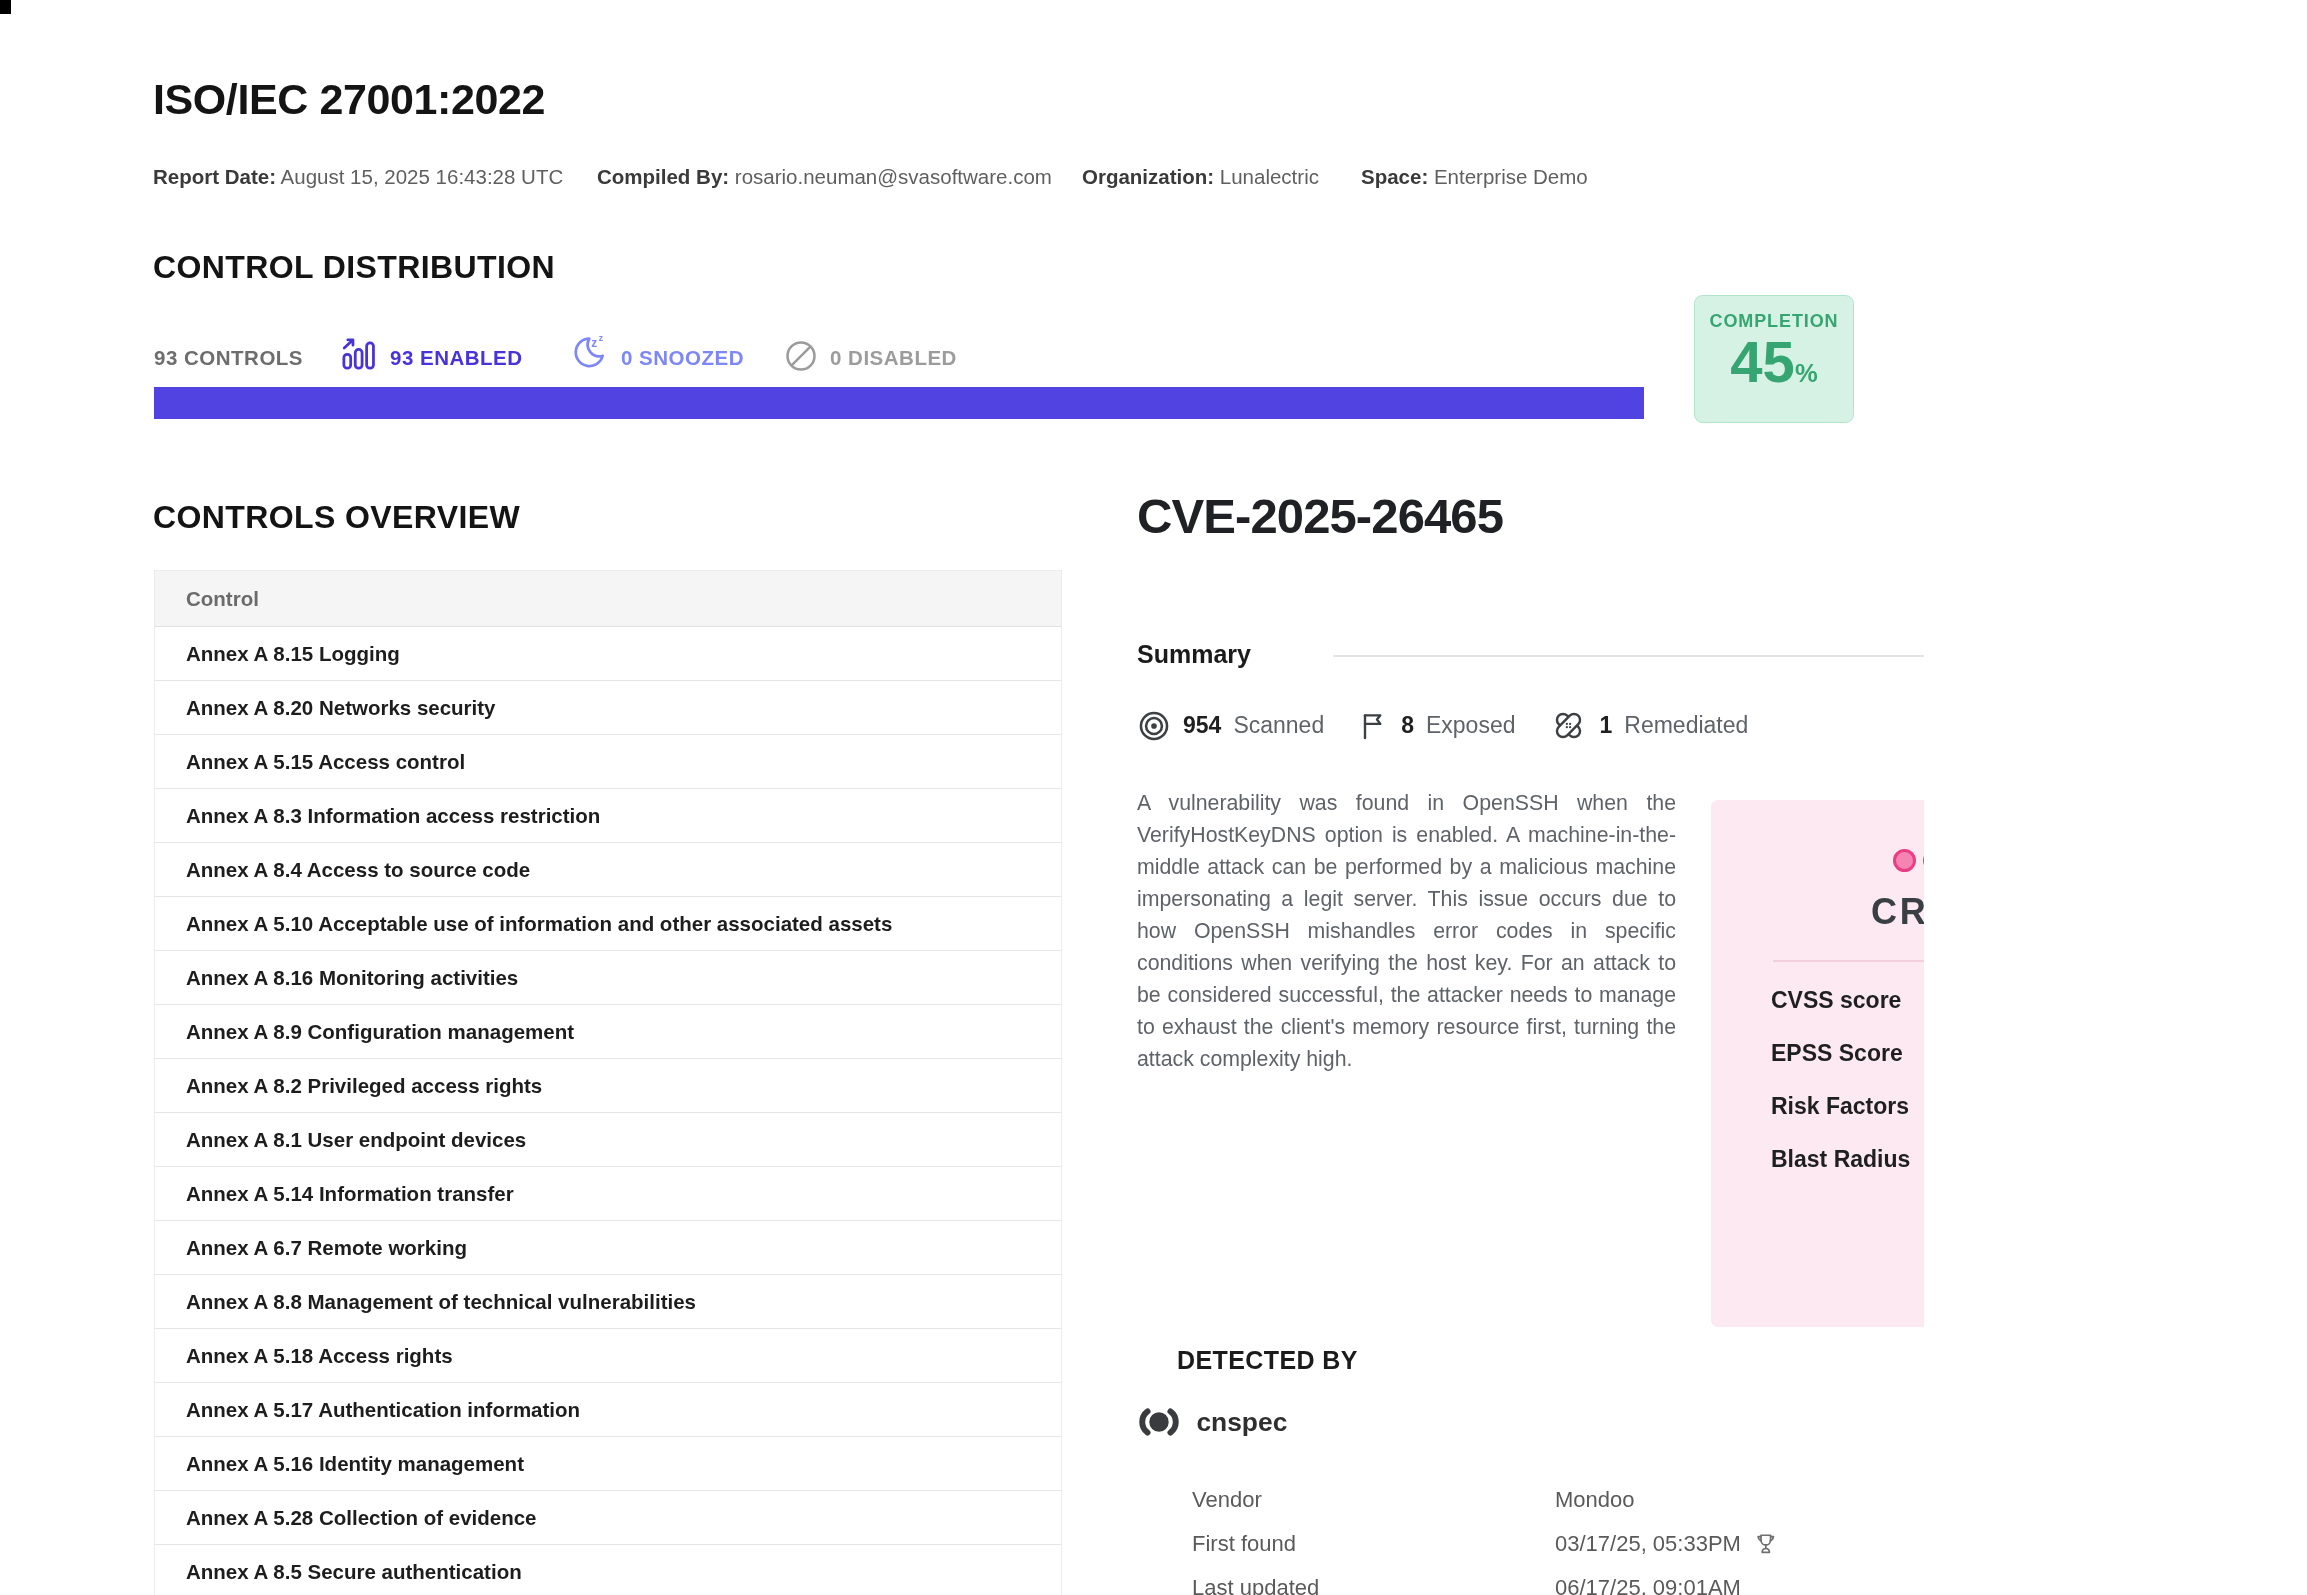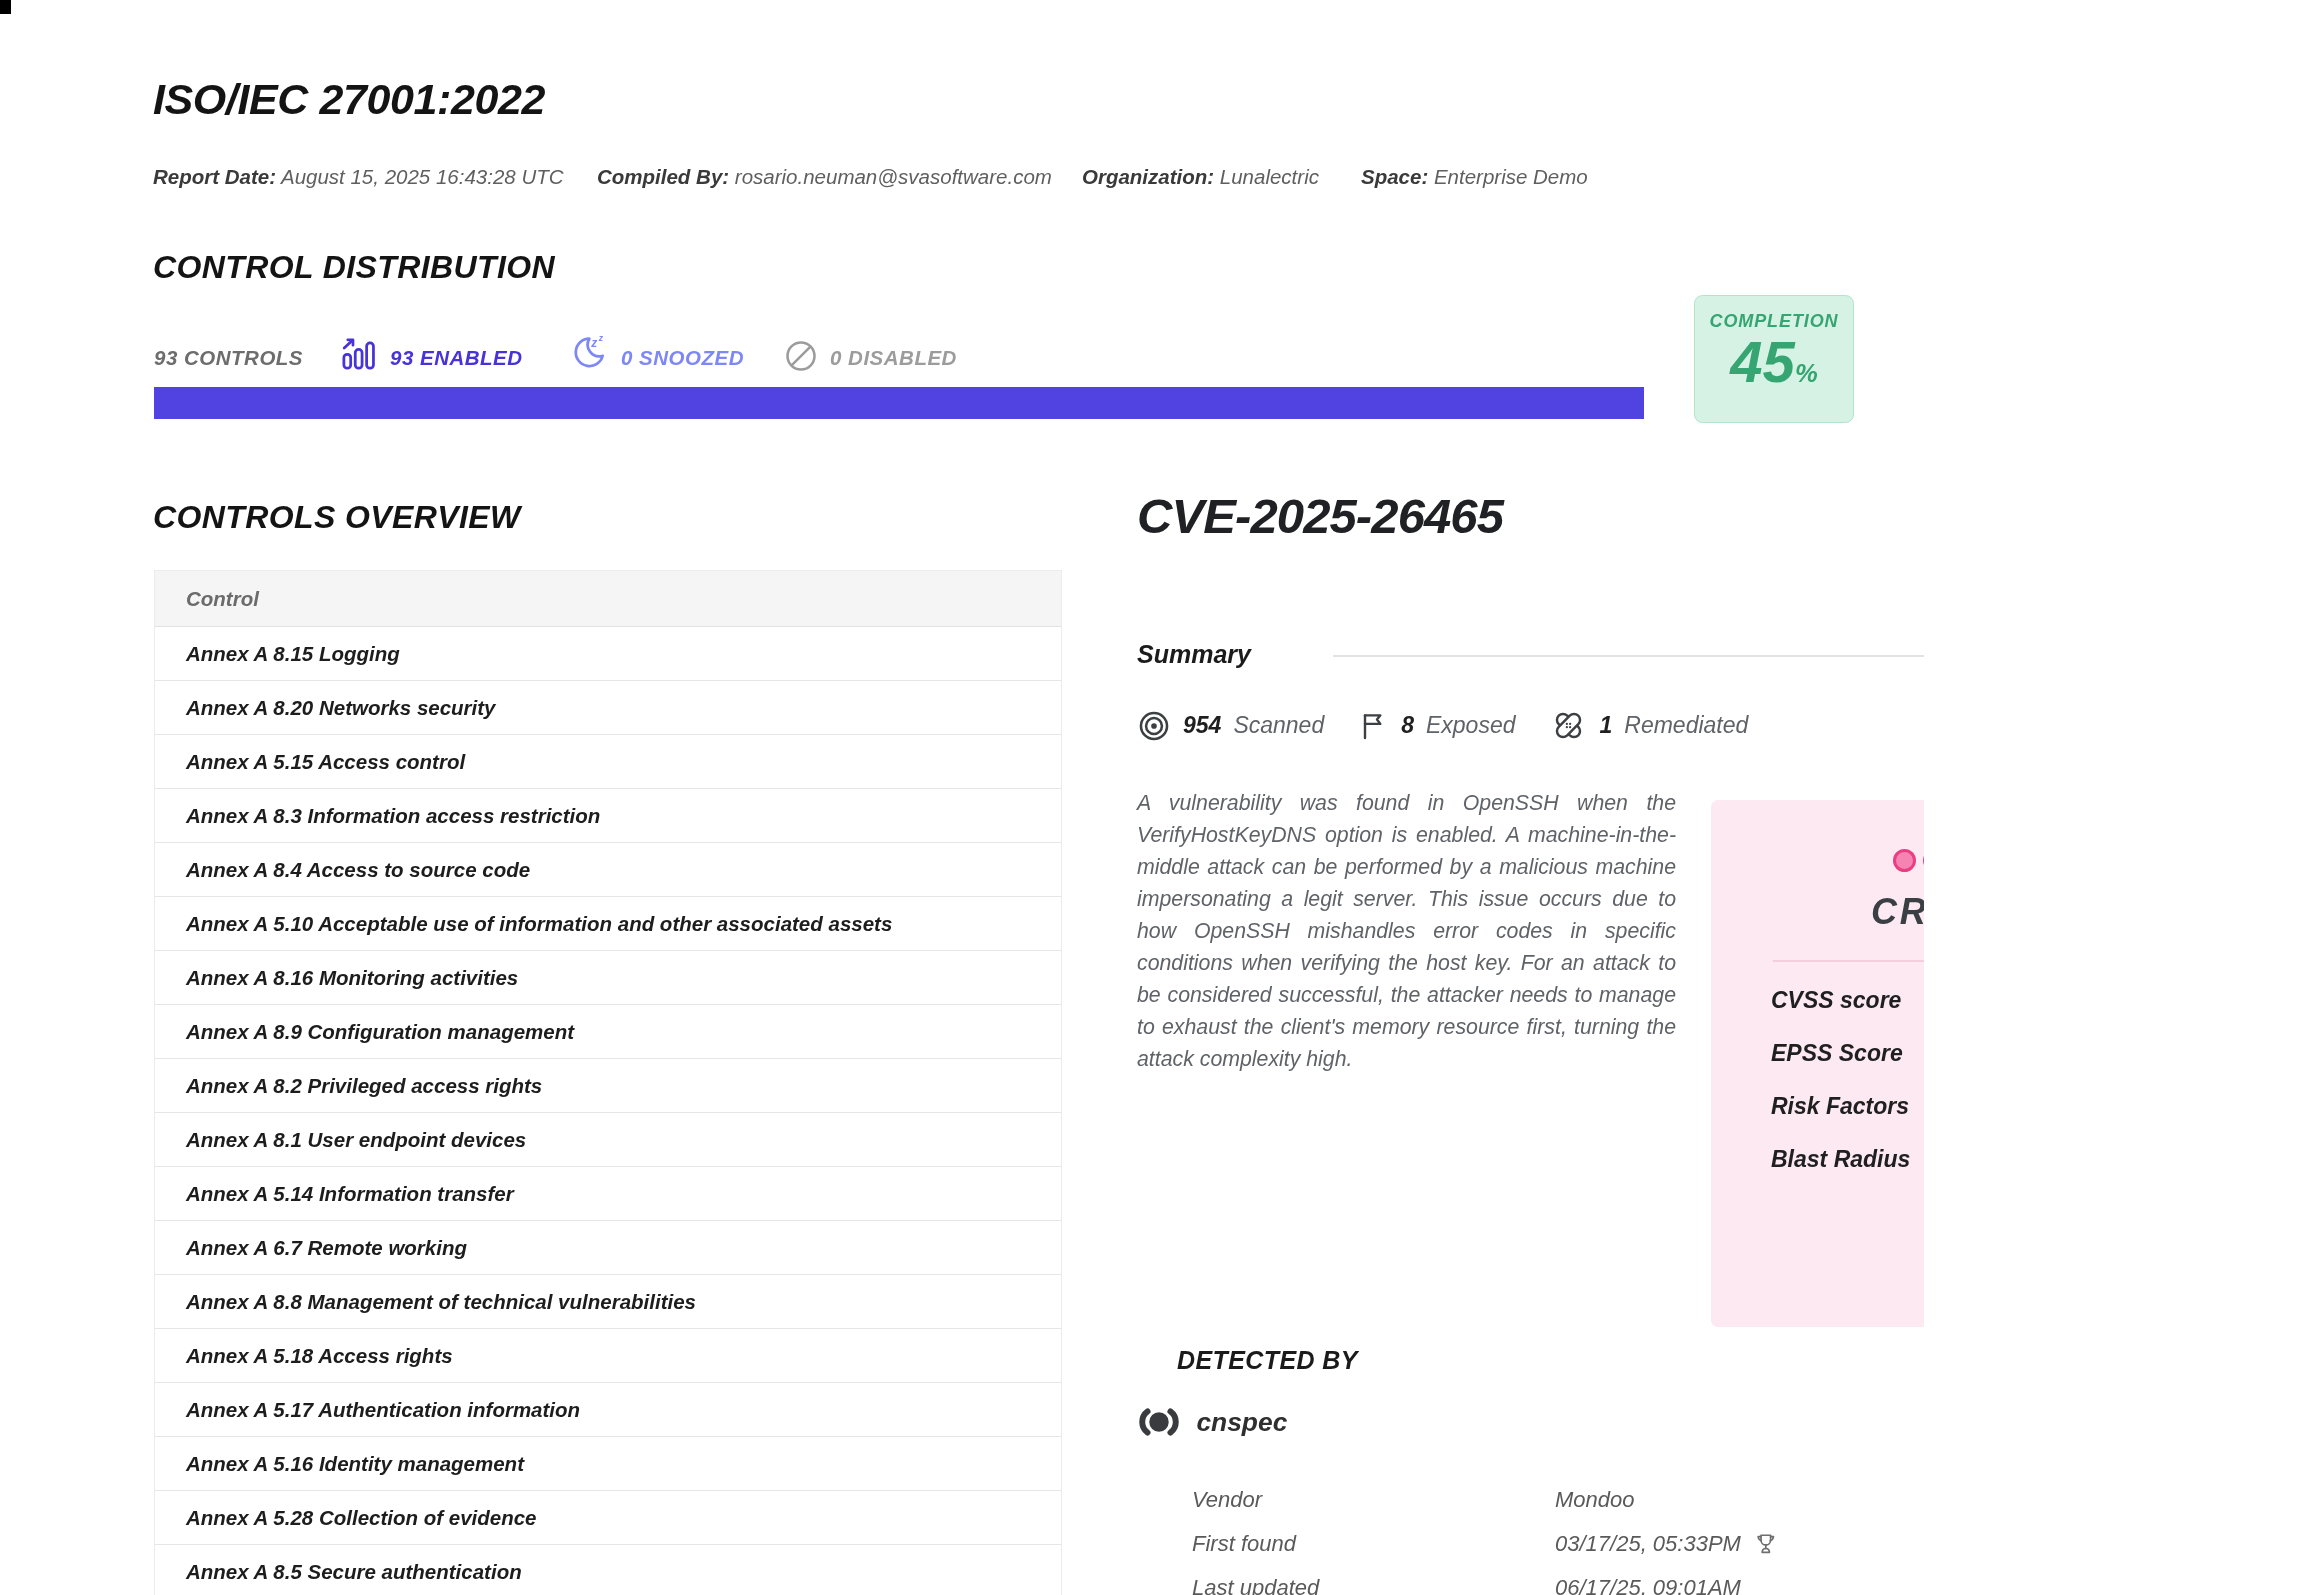--- a/index.html
+++ b/index.html
@@ -1,21 +1,20 @@
 <!DOCTYPE html>
 <html style="font-size:13.7px"><head>
 <meta charset="utf-8">
 <style>
   html,body { margin:0; padding:0; background:#fff; }
   .page {
     position:relative; width:1924px; height:1595px;
     background:#ffffff; overflow:hidden;
     font-family:"Liberation Sans", sans-serif;
     color:#1d1d1d;
-    font-style:italic;
   }
   .abs { position:absolute; }
 
   
   .corner-black { left:0; top:0; width:11px; height:13.7px; background:#000; }
   .redact-notch { left:2004px; top:2.6px; width:19px; height:9.4px; background:#000; }
   .redact-main  { left:2019px; top:4.3px; width:288px; height:432px; background:#000; }
   .redact-step  { left:2292px; top:436px; width:15.4px; height:14.5px; background:#000; }
 
   

